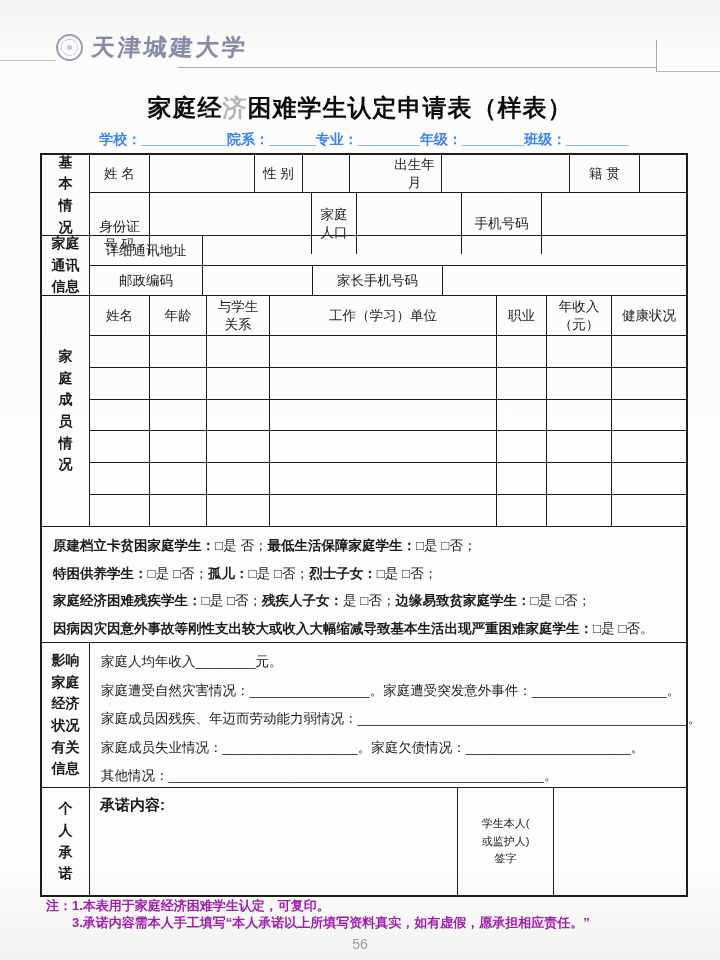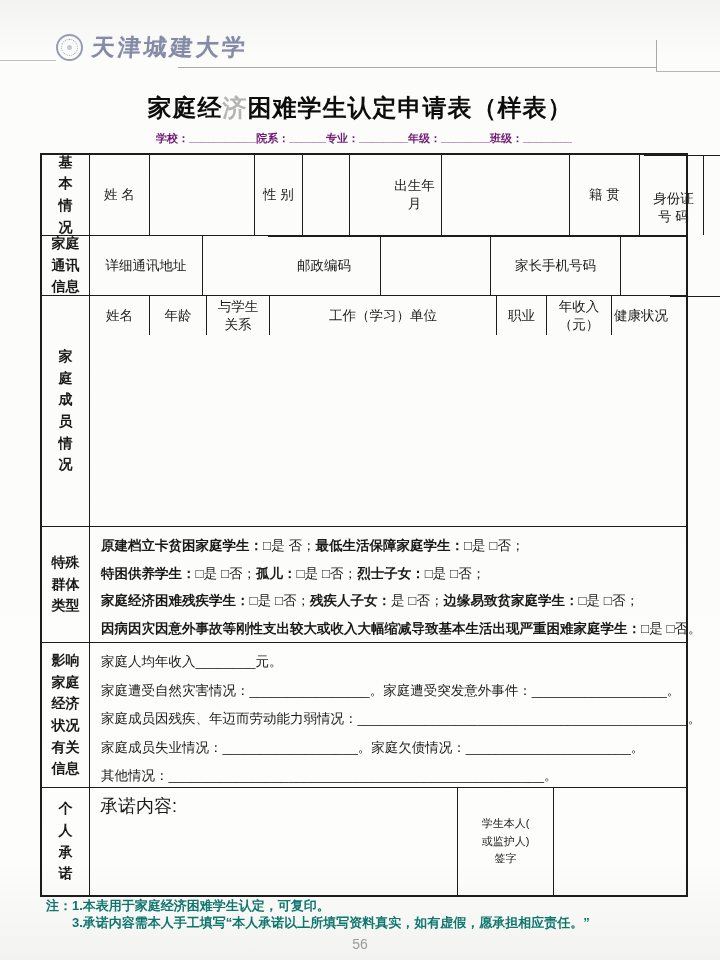--- a/index.html
+++ b/index.html
@@ -33,33 +33,33 @@
   .htick       { position: absolute; top: 40px; left: 656px; width: 1px; height: 31px; background: #a8a8a8; }
 
   
   .title { position: absolute; top: 92px; left: 0; width: 100%; text-align: center;
            font-size: 24px; font-weight: bold; color: #0d0d0d; letter-spacing: 1px; }
   .title .faded { color: #b4b4b4; }
 
   
   .school-line { position: absolute; top: 131px; left: 40px; width: 648px;
                  display: flex; justify-content: center; white-space: nowrap;
-                 font-size: 11px; font-weight: bold; color: #701a75; }
+                 font-size: 14px; font-weight: bold; color: #3b82f6; }
   .school-line span { letter-spacing: 0; }
 
   
   .form-table { position: absolute; top: 153px; left: 40px; width: 648px; border: 2px solid #1c1c1c; background: transparent; }
   .sec { display: flex; }
   .sec + .sec { border-top: 1.5px solid #1c1c1c; }
   .sec-label {
     width: 48px; min-width: 48px; border-right: 1px solid #1c1c1c;
     display: flex; align-items: center; justify-content: center; text-align: center;
     font-weight: bold; font-size: 14px; line-height: 1.55; white-space: pre-line;
   }
-  .sec-body { flex: 1 1 auto; display: flex; min-width: 0; }
+  .sec-body { flex: 1 1 auto; display: flex; flex-direction: column; min-width: 0; }
   .trow { display: flex; flex: 1 1 auto; }
   .trow + .trow { border-top: 1px solid #1c1c1c; }
   .cell {
     border-left: 1px solid #1c1c1c;
     display: flex; align-items: center; justify-content: center; text-align: center;
     font-size: 13.5px; line-height: 1.3; white-space: pre-line; padding: 1px 2px; min-width: 0;
   }
   .cell.first { border-left: none; }
   .grow { flex: 1 1 auto; }
 
@@ -88,27 +88,27 @@
   .members-header .cell { font-size: 13.5px; }
 
   
   .text-cell { display: block; text-align: left; padding: 5px 10px 4px 11px; }
   .sg-line { font-size: 13.5px; line-height: 2.05; white-space: nowrap; }
   .sg-line .bd { font-weight: bold; }
   .ec-line { font-size: 13.5px; line-height: 2.12; white-space: nowrap; }
 
   
   .commit-main { align-items: flex-start; justify-content: flex-start; text-align: left;
-                 padding: 7px 10px; font-size: 18px; }
+                 padding: 7px 10px; font-size: 15px; font-weight: bold; }
   .commit-sig  { width: 96px; font-size: 11px; line-height: 1.6; }
   .commit-empty{ width: 133px; }
 
   
   .notes { position: absolute; top: 897px; left: 46px; width: 640px;
-           font-size: 13px; font-weight: bold; color: #0f766e; line-height: 1.32; }
+           font-size: 13px; font-weight: bold; color: #a21caf; line-height: 1.32; }
   .note-line { white-space: nowrap; }
   .note-line.indent { padding-left: 26px; }
   .pagenum { position: absolute; top: 936px; left: 0; width: 100%;
              text-align: center; font-size: 14px; color: #9b9b9b; }
 </style>
 </head>
 <body>
 
 <div class="header">
   <div class="hline-left"></div>
@@ -255,23 +255,20 @@
           <div class="cell mc2"></div>
           <div class="cell mc3"></div>
           <div class="cell mc4"></div>
           <div class="cell mc5"></div>
           <div class="cell grow"></div>
         </div>
       </div>
   </div>
 
   <div class="sec sec-special">
-    <div class="sec-label">特殊
-群体
-类型</div>
     <div class="sec-body">
       <div class="cell first grow text-cell" id="special-lines"><div class="sg-line"><span class="bd">原建档立卡贫困家庭学生：</span><span>□是 否；</span><span class="bd">最低生活保障家庭学生：</span><span>□是 □否；</span></div><div class="sg-line"><span class="bd">特困供养学生：</span><span>□是 □否；</span><span class="bd">孤儿：</span><span>□是 □否；</span><span class="bd">烈士子女：</span><span>□是 □否；</span></div><div class="sg-line"><span class="bd">家庭经济困难残疾学生：</span><span>□是 □否；</span><span class="bd">残疾人子女：</span><span>是 □否；</span><span class="bd">边缘易致贫家庭学生：</span><span>□是 □否；</span></div><div class="sg-line"><span class="bd">因病因灾因意外事故等刚性支出较大或收入大幅缩减导致基本生活出现严重困难家庭学生：</span><span>□是 □否。</span></div></div>
     </div>
   </div>
 
   <div class="sec sec-econ">
     <div class="sec-label">影响
 家庭
 经济
 状况

